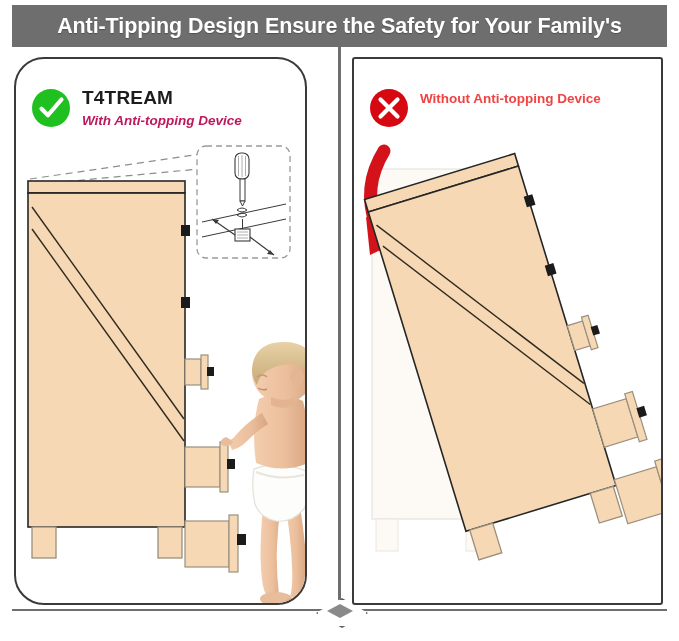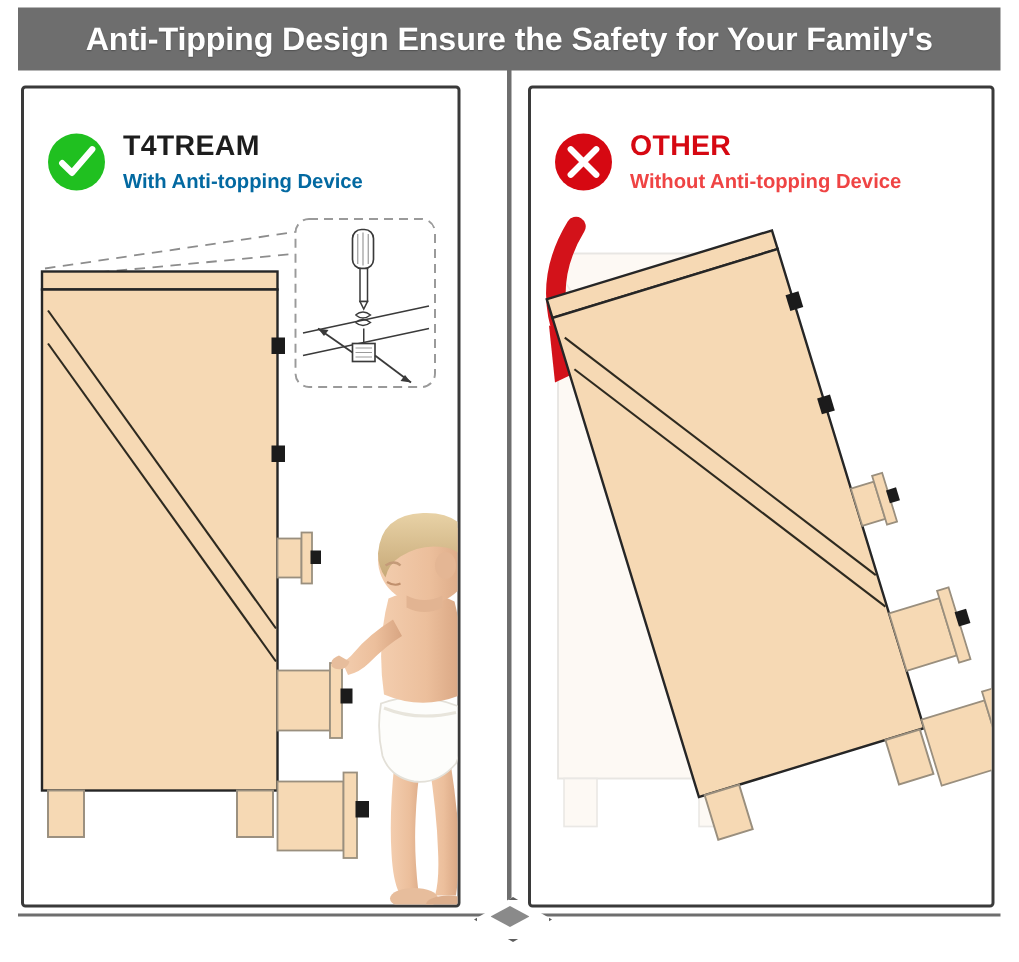--- a/index.html
+++ b/index.html
@@ -40,35 +40,35 @@
     background:#8a8a8a;
     clip-path:polygon(50% 0%,100% 50%,50% 100%,0% 50%);
   }
 
   
   .panel{
     position:absolute;top:57px;height:548px;
     background:#ffffff;border:2px solid #3a3a3a;border-radius:3px;
     box-sizing:border-box;overflow:hidden;
   }
-  .panel-left{left:14px;width:293px;}
+  .panel-left{left:14px;width:293px;border-radius:30px;}
   .panel-right{left:352px;width:311px;}
 
   
   .panel-head{position:absolute;left:16px;top:28px;display:flex;align-items:flex-start;}
   .badge{width:38px;height:38px;border-radius:50%;position:relative;flex:0 0 auto;margin-top:2px;}
   .badge.ok{background:#20c020;}
   .badge.no{background:#d60812;}
   .badge svg{position:absolute;left:0;top:0;}
   .head-text{margin-left:12px;}
   .head-title{font-size:19px;font-weight:bold;line-height:22px;letter-spacing:.2px;}
   .head-title.ok{color:#1d1d1d;}
   .head-title.no{color:#d60812;}
   .head-sub{font-size:13.5px;font-weight:bold;line-height:18px;margin-top:3px;}
-  .head-sub.ok{color:#0369a1;}
+  .head-sub.ok{color:#be185d;font-style:italic;}
   .head-sub.no{color:#ef4444;}
 
   
   .stage{position:absolute;left:0;top:0;width:100%;height:100%;}
   .stage svg{display:block;}
 
   
   .child{position:absolute;}
   .child-left{left:205px;top:282px;width:110px;height:268px;}
 </style>
@@ -233,21 +233,20 @@
 
 <div class="panel panel-right">
 
   <div class="panel-head">
     <div class="badge no">
       <svg width="38" height="38" viewBox="0 0 38 38">
         <path d="M10.5 10.5 L27.5 27.5 M27.5 10.5 L10.5 27.5" fill="none" stroke="#ffffff" stroke-width="4.2" stroke-linecap="round"></path>
       </svg>
     </div>
     <div class="head-text">
-      <div class="head-title no">OTHER</div>
       <div class="head-sub no">Without Anti-topping Device</div>
     </div>
   </div>
 
   <div class="stage">
     <svg width="311" height="548" viewBox="0 0 311 548">
       <defs>
         <clipPath id="clipR">
             <rect x="0" y="0" width="311" height="548"></rect>
           </clipPath>

